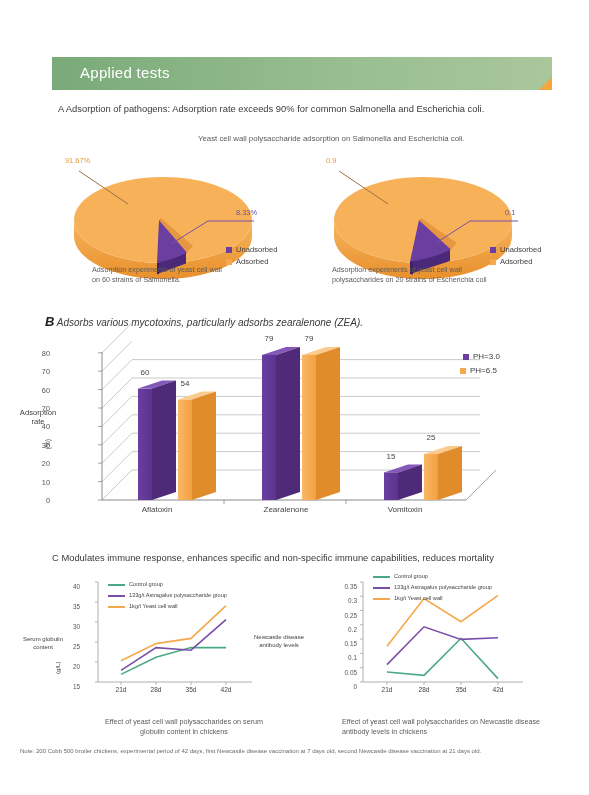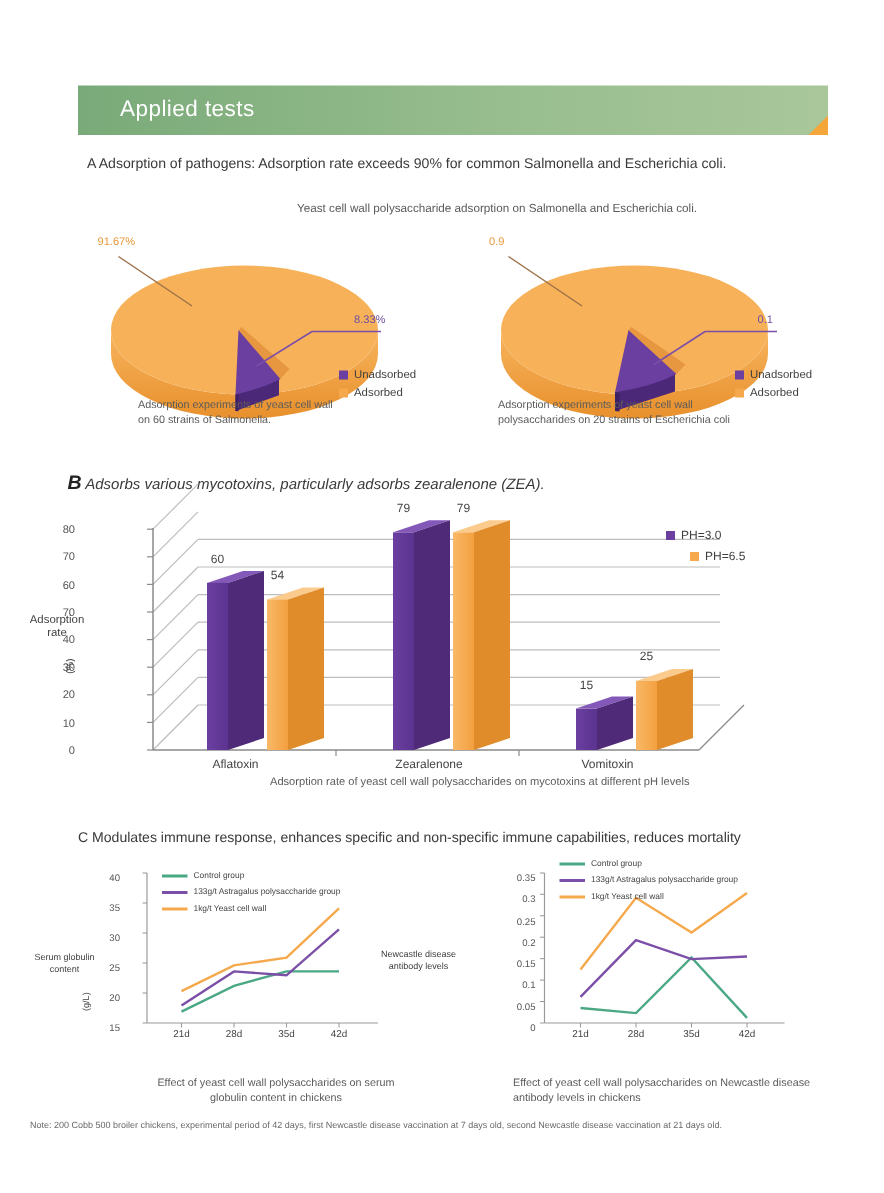--- a/index.html
+++ b/index.html
@@ -262,28 +262,27 @@
   <div class="bval" style="left:170px;top:379px;width:30px;">54</div>
   <div class="bval" style="left:254px;top:334px;width:30px;">79</div>
   <div class="bval" style="left:294px;top:334px;width:30px;">79</div>
   <div class="bval" style="left:376px;top:452px;width:30px;">15</div>
   <div class="bval" style="left:416px;top:433px;width:30px;">25</div>
 
   <div class="blabel" style="left:122px;top:505px;width:70px;">Aflatoxin</div>
   <div class="blabel" style="left:246px;top:505px;width:80px;">Zearalenone</div>
   <div class="blabel" style="left:370px;top:505px;width:70px;">Vomitoxin</div>
 
-  <div class="blegend" style="left:444px;top:352px;">
+  <div class="blegend" style="left:463px;top:352px;">
     <span class="sw" style="background:#6B3FA0;"></span><span>PH=3.0</span>
   </div>
   <div class="blegend" style="left:460px;top:366px;">
     <span class="sw" style="background:#F5A94C;"></span><span>PH=6.5</span>
   </div>
 
-  <div class="cap" style="left:180px;top:516px;width:400px;font-size:7.4px;">Adsorption rate of yeast cell wall polysaccharides on mycotoxins at different pH levels</div>
 
   <div class="sec-c-title">C Modulates immune response, enhances specific and non-specific immune capabilities, reduces mortality</div>
 
   <div class="axlab" style="left:14px;top:636px;width:58px;font-size:6px;">
     <div>Serum globulin</div>
     <div>content</div>
   </div>
   <div class="axlab rot" style="left:48px;top:664px;width:22px;font-size:6px;">(g/L)</div>
 
   <div class="lchart" style="left:76px;top:578px;width:180px;height:115px;">

